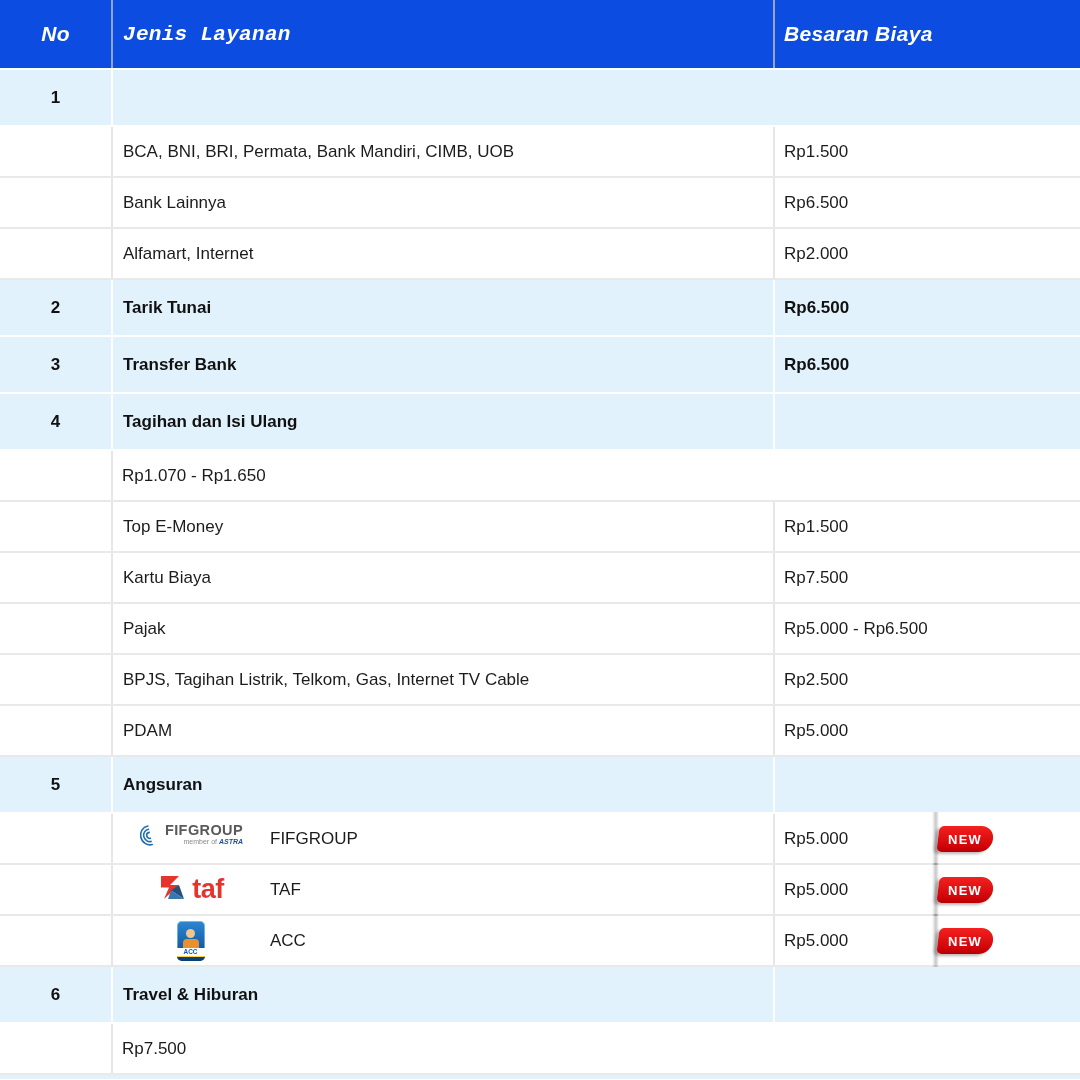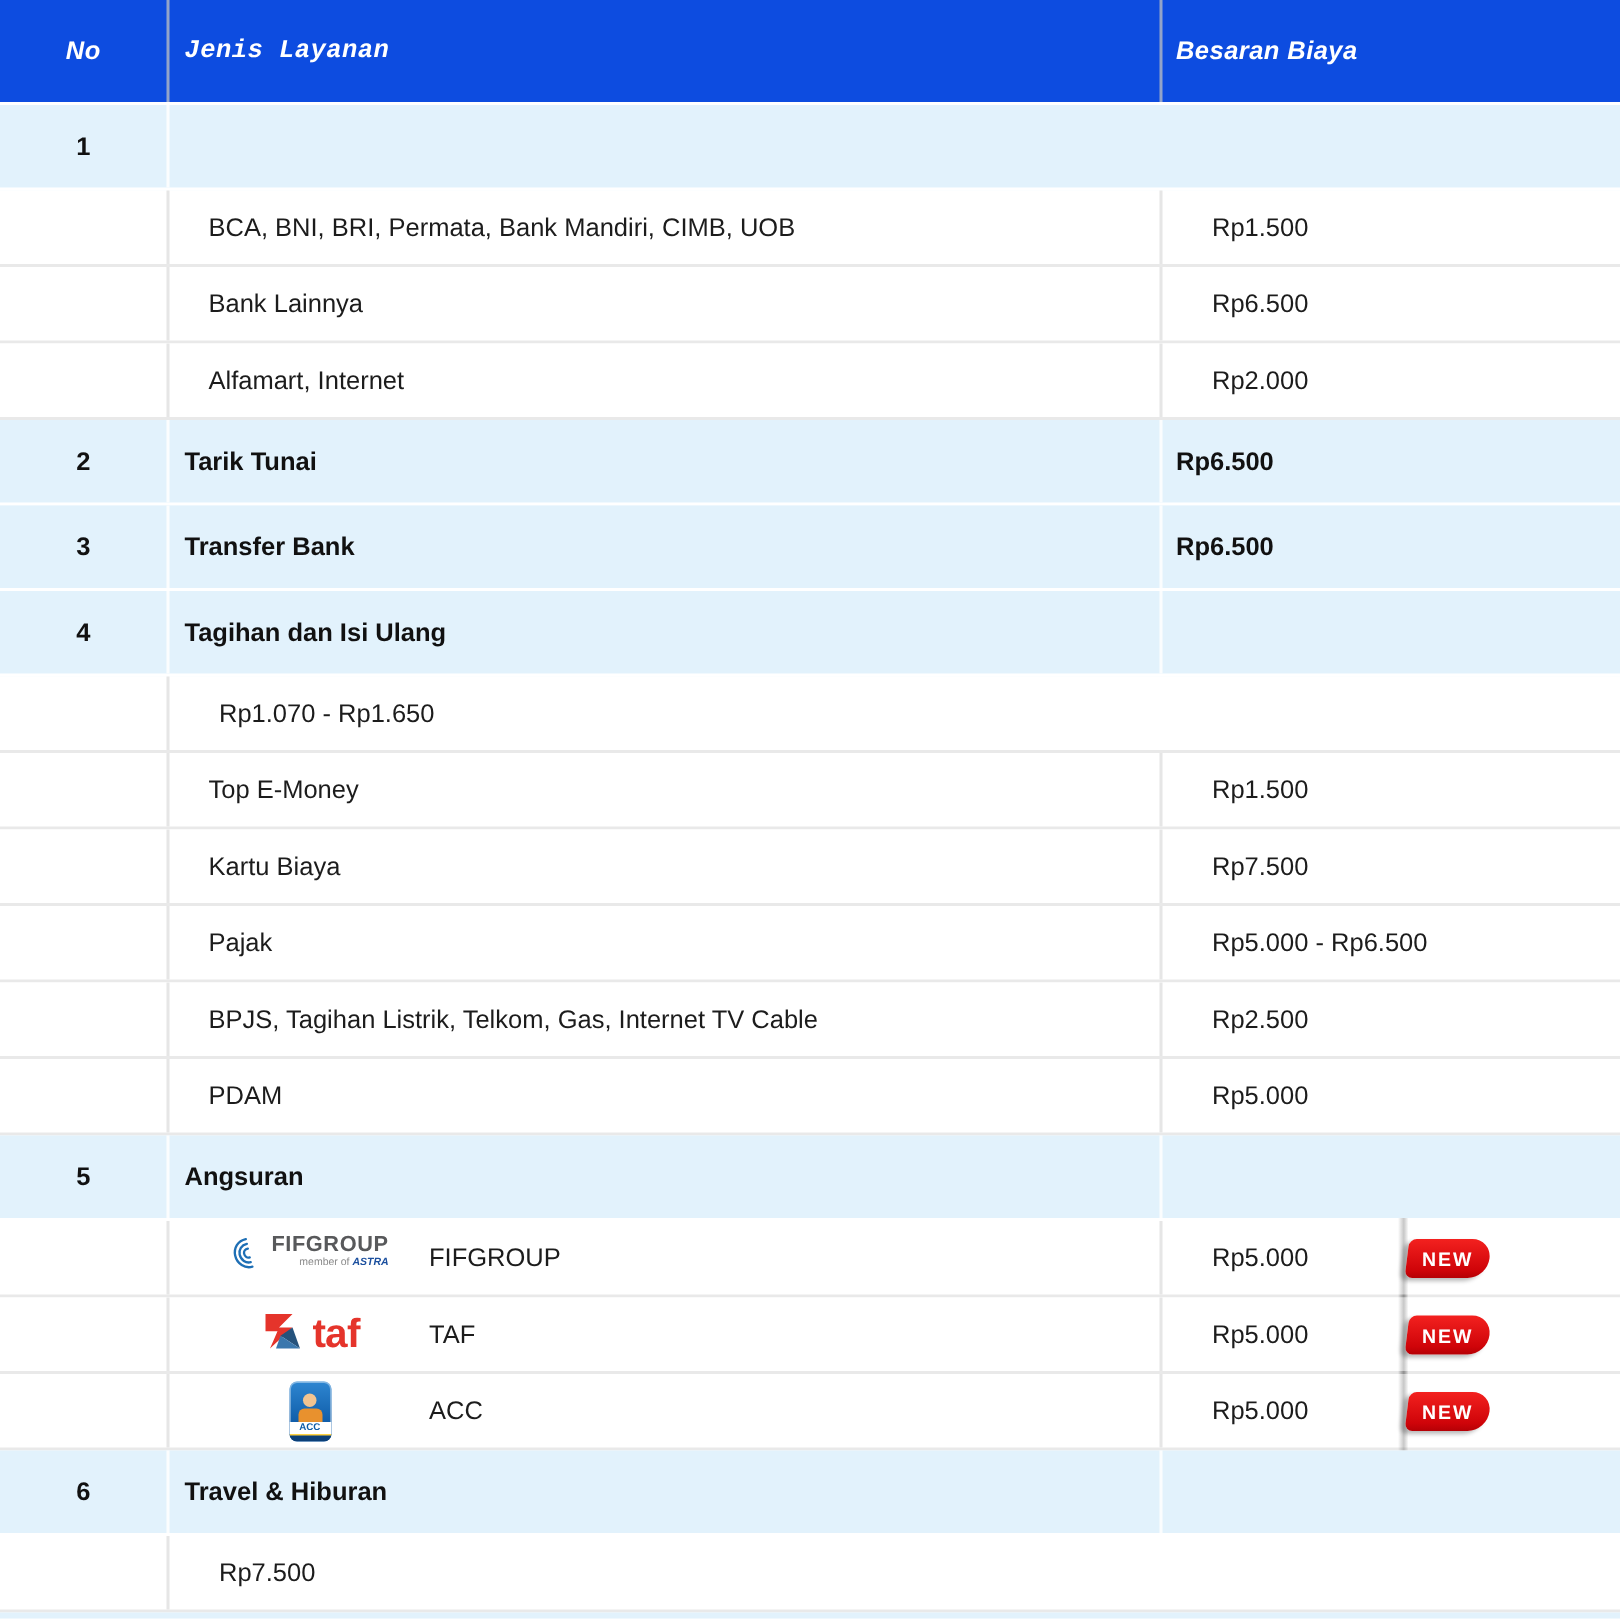--- a/index.html
+++ b/index.html
@@ -6,38 +6,38 @@
   body{width:1080px;height:1080px;overflow:hidden;
        font-family:"Liberation Sans","DejaVu Sans",sans-serif;
        -webkit-font-smoothing:antialiased;}
   .fee-table{width:1080px;}
 
   .row{display:grid;grid-template-columns:113px 662px 1fr;position:relative;}
 
   
   .row.header{height:68px;background:#0d4ce0;border-bottom:2px solid #ffffff;}
   .row.header .cell{display:flex;align-items:center;color:#ffffff;
-      font-style:italic;font-weight:bold;font-size:17px;letter-spacing:.3px;}
+      font-style:italic;font-weight:bold;font-size:21px;letter-spacing:.3px;}
   .row.header .cell.c1{justify-content:center;border-right:2px solid #93a4c9;}
   .row.header .cell.c2{padding-left:10px;border-right:2px solid #93a4c9;font-family:Liberation Mono, monospace;}
   .row.header .cell.c3{padding-left:9px;}
 
   
   .row.sec{height:55px;background:#e2f2fc;border-bottom:2px solid #ffffff;}
   .row.sec .cell{display:flex;align-items:center;font-size:17px;font-weight:bold;color:#111111;}
   .row.sec .cell.c1{justify-content:center;border-right:2px solid #fbfdfe;}
   .row.sec .cell.c2{padding-left:10px;border-right:2px solid #fbfdfe;}
   .row.sec .cell.c3{padding-left:9px;}
 
   
   .row.item{height:49px;background:#ffffff;border-bottom:2px solid #e9e9e9;}
   .row.item .cell{display:flex;align-items:center;font-size:17px;font-weight:normal;color:#1c1c1c;}
   .row.item .cell.c1{justify-content:center;border-right:2px solid #e6e6e6;}
-  .row.item .cell.c2{padding-left:26px;border-right:2px solid #e6e6e6;}
-  .row.item .cell.c3{padding-left:9px;margin-left:24px;}
+  .row.item .cell.c2{padding-left:10px;border-right:2px solid #e6e6e6;}
+  .row.item .cell.c3{padding-left:9px;}
 
   
   .row.partial{height:4px;background:#e2f2fc;}
 
   
   .logo-box{width:135px;display:flex;align-items:center;justify-content:center;}
   .angsuran-label{margin-left:12px;}
 
   
   .fif-logo{display:flex;align-items:flex-start;}

